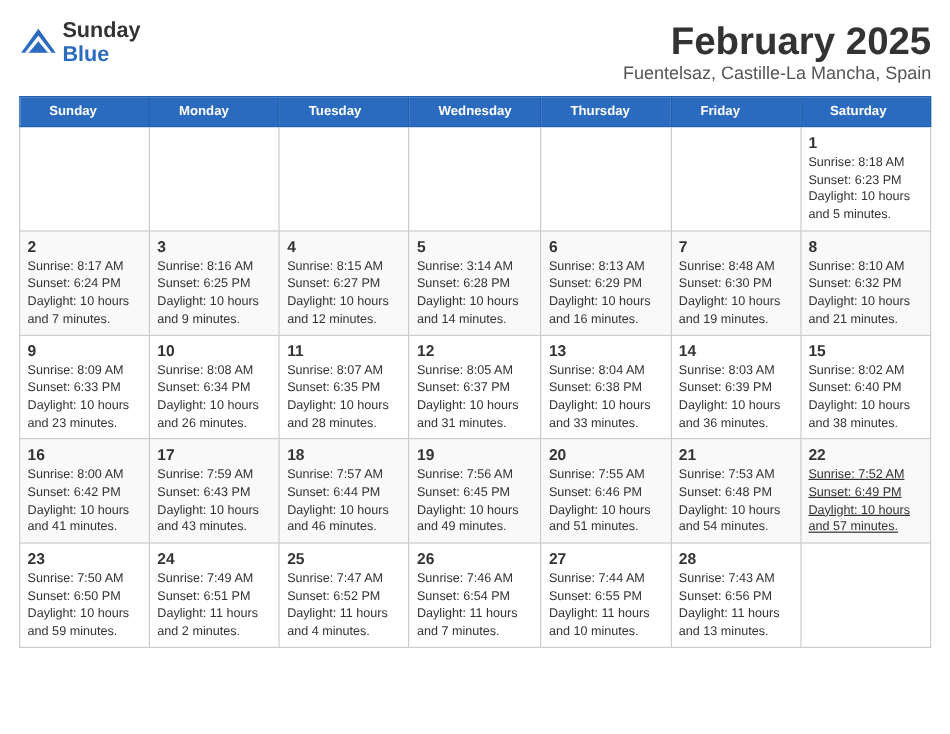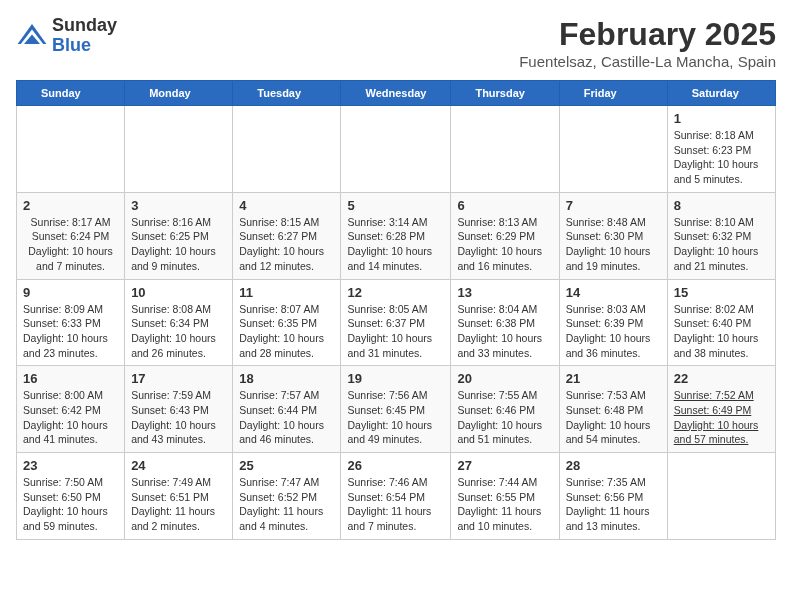--- a/index.html
+++ b/index.html
@@ -131,21 +131,21 @@
           <span class="day-number">1</span>
           <div class="day-info" style="white-space: pre-line;">Sunrise: 8:18 AM
 Sunset: 6:23 PM
 Daylight: 10 hours
 and 5 minutes.</div>
         </td>
       </tr>
       <tr>
         <td>
           <span class="day-number">2</span>
-          <div class="day-info" style="white-space: pre-line; text-align: center;">Sunrise: 8:17 AM
+          <div class="day-info" style="white-space: pre-line;">Sunrise: 8:17 AM
 Sunset: 6:24 PM
 Daylight: 10 hours
 and 7 minutes.</div>
         </td>
         <td>
           <span class="day-number">3</span>
           <div class="day-info" style="white-space: pre-line;">Sunrise: 8:16 AM
 Sunset: 6:25 PM
 Daylight: 10 hours
 and 9 minutes.</div>
@@ -319,21 +319,21 @@
         </td>
         <td>
           <span class="day-number">27</span>
           <div class="day-info" style="white-space: pre-line;">Sunrise: 7:44 AM
 Sunset: 6:55 PM
 Daylight: 11 hours
 and 10 minutes.</div>
         </td>
         <td>
           <span class="day-number">28</span>
-          <div class="day-info" style="white-space: pre-line;">Sunrise: 7:35 AM
+          <div class="day-info" style="white-space: pre-line;">Sunrise: 7:43 AM
 Sunset: 6:56 PM
 Daylight: 11 hours
 and 13 minutes.</div>
         </td>
         <td class="empty-cell"></td>
       </tr>
     </tbody>
 </table>
 
 </body></html>

